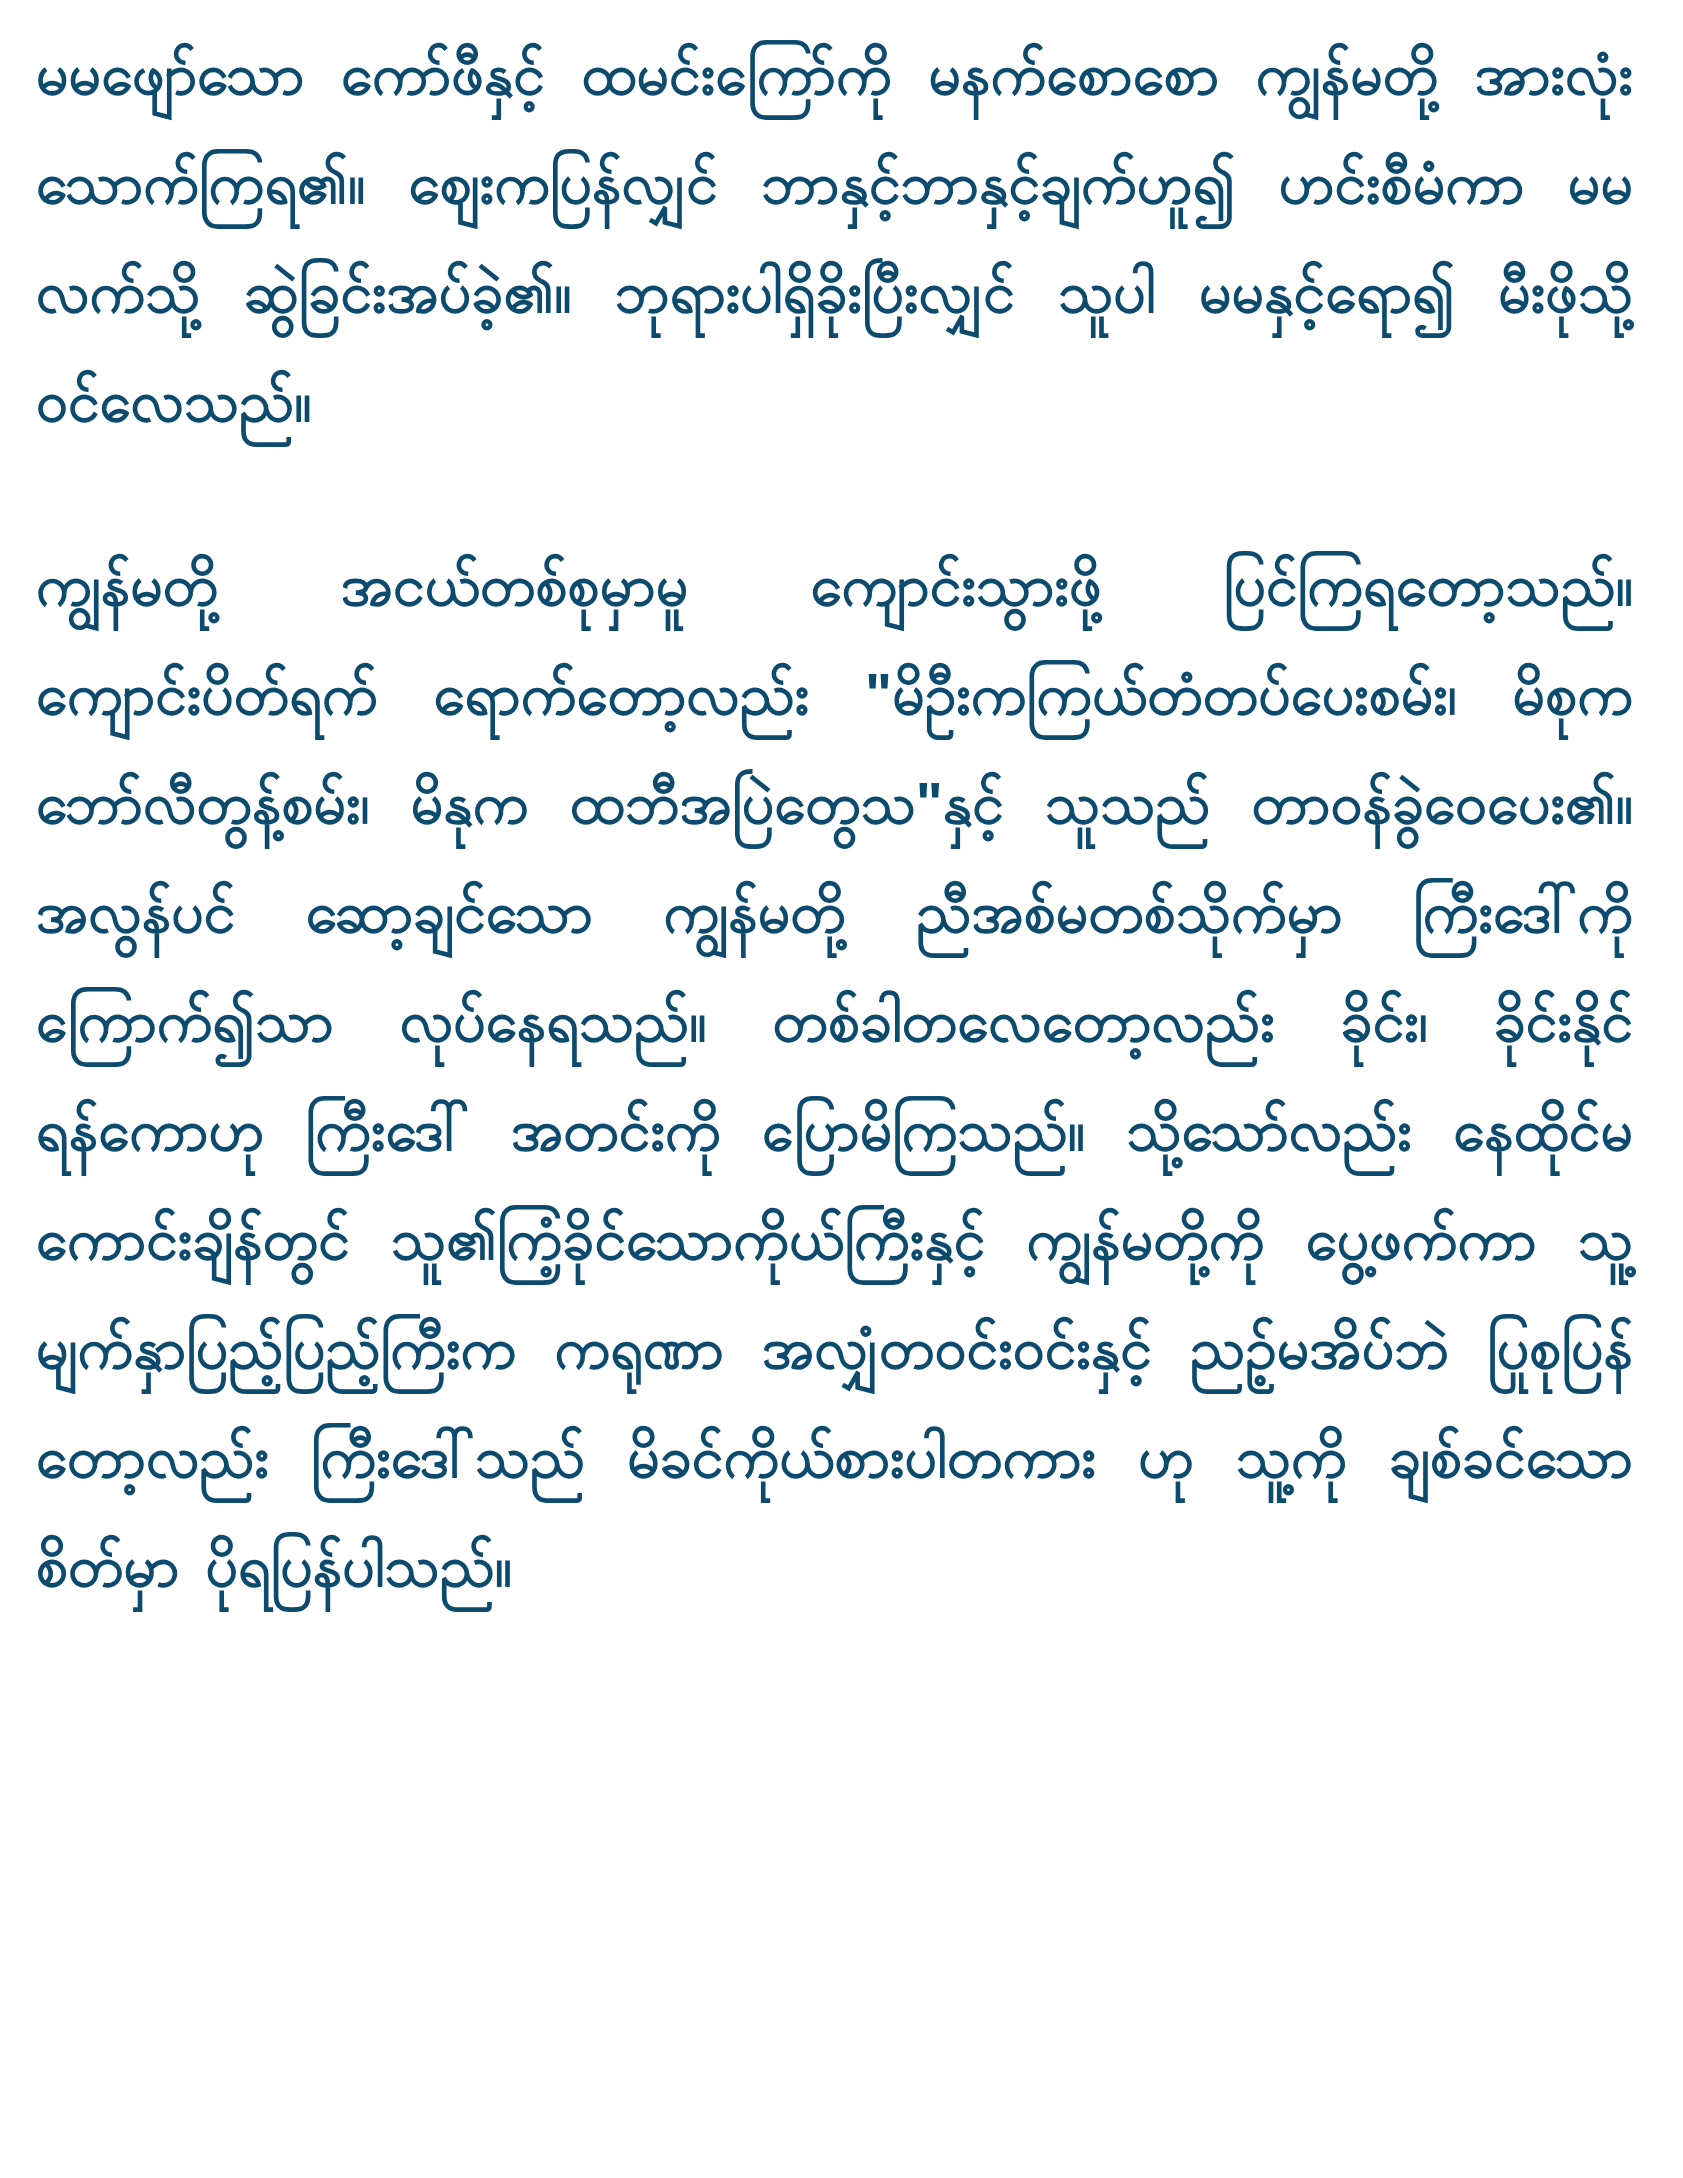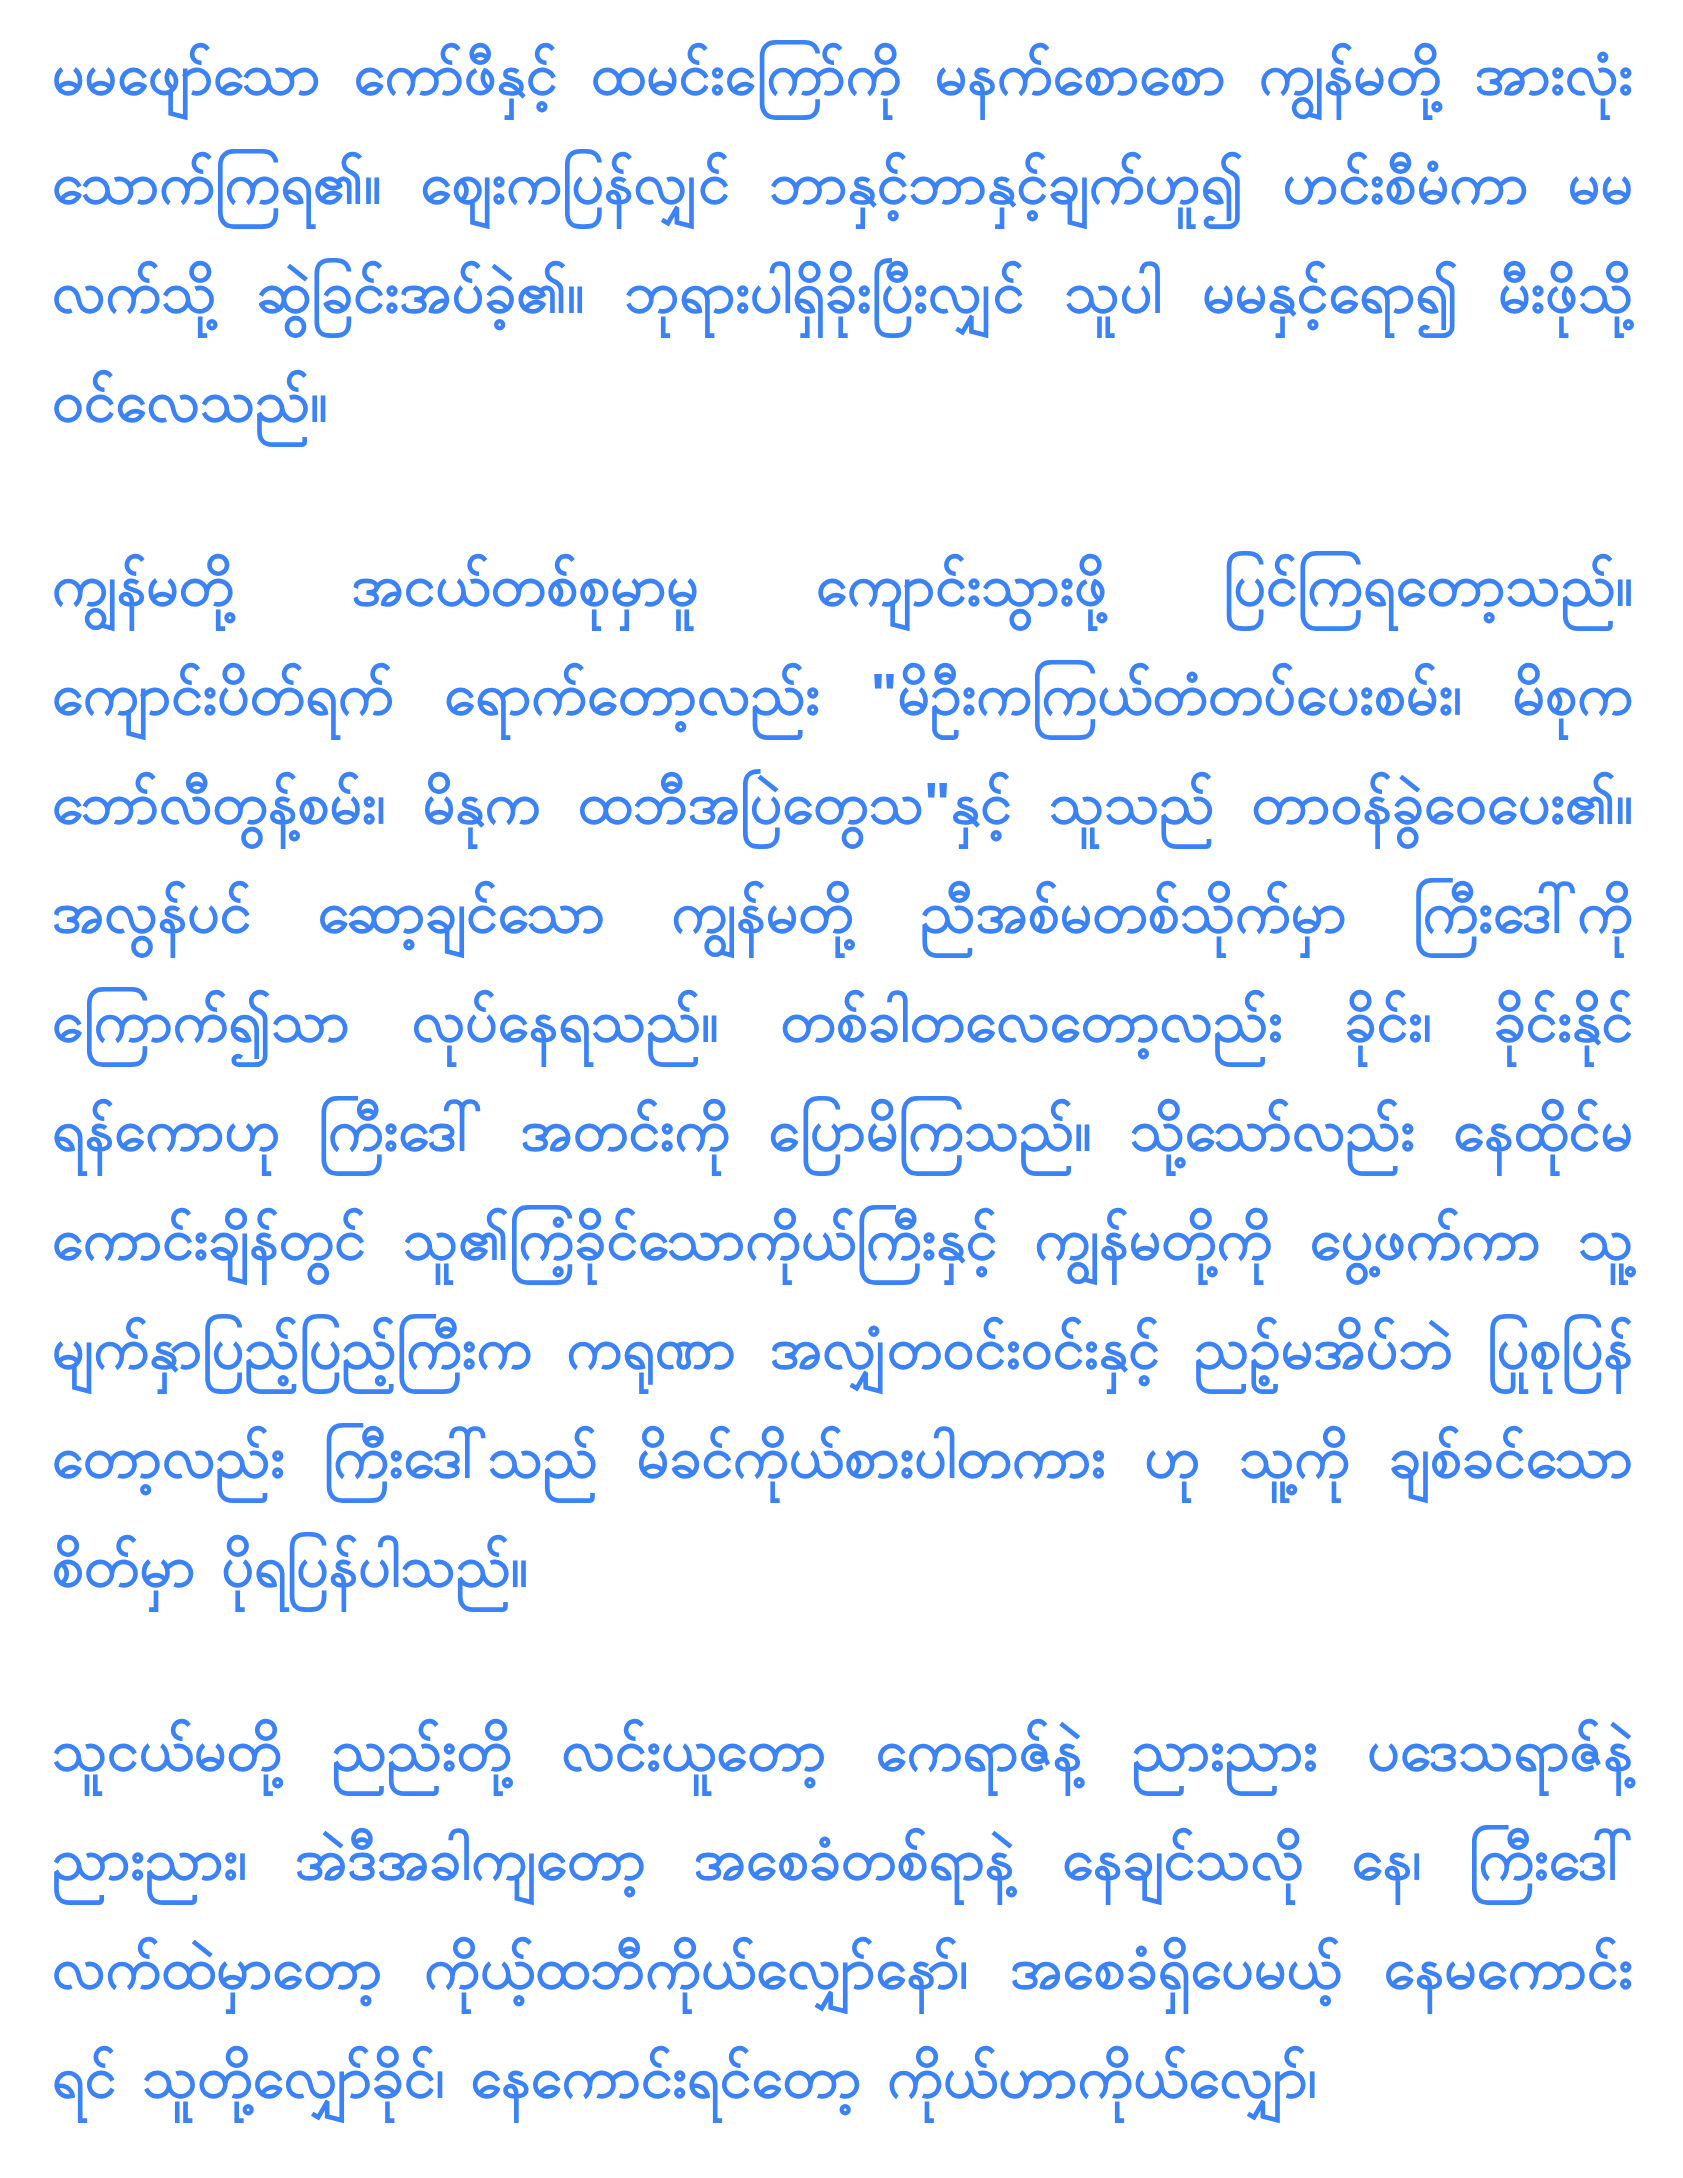--- a/index.html
+++ b/index.html
@@ -14,35 +14,34 @@
     font-family: "Liberation Sans", sans-serif;
   }
   .page {
     box-sizing: border-box;
     width: 1683px;
     height: 2178px;
     padding: 20px 50px 0 36px;
     background: #ffffff;
   }
   .para {
-    margin: 0 0 75px 16px;
-    color: #3b82f6;
+    margin: 0 0 75px 0;
+    color: #0c4a6e;
     font-size: 57px;
     font-weight: bold;
     line-height: 109px;
     text-align: justify;
     text-justify: inter-word;
     word-spacing: 10px;
     letter-spacing: 0px;
   }
   .para:last-child {
     margin-bottom: 0;
   }
 </style>
 </head>
 <body>
 
 <div class="page">
   <p class="para">မမဖျော်သော ကော်ဖီနှင့် ထမင်းကြော်ကို မနက်စောစော ကျွန်မတို့ အားလုံး သောက်ကြရ၏။ ဈေးကပြန်လျှင် ဘာနှင့်ဘာနှင့်ချက်ဟူ၍ ဟင်းစီမံကာ မမလက်သို့ ဆွဲခြင်းအပ်ခဲ့၏။ ဘုရားပါရှိခိုးပြီးလျှင် သူပါ မမနှင့်ရော၍ မီးဖိုသို့ ဝင်လေသည်။</p>
   <p class="para">ကျွန်မတို့ အငယ်တစ်စုမှာမူ ကျောင်းသွားဖို့ ပြင်ကြရတော့သည်။ ကျောင်းပိတ်ရက် ရောက်တော့လည်း "မိဦးကကြယ်တံတပ်ပေးစမ်း၊ မိစုက ဘော်လီတွန့်စမ်း၊ မိနုက ထဘီအပြဲတွေသ"နှင့် သူသည် တာဝန်ခွဲဝေပေး၏။ အလွန်ပင် ဆော့ချင်သော ကျွန်မတို့ ညီအစ်မတစ်သိုက်မှာ ကြီးဒေါ်ကို ကြောက်၍သာ လုပ်နေရသည်။ တစ်ခါတလေတော့လည်း ခိုင်း၊ ခိုင်းနိုင်ရန်ကောဟု ကြီးဒေါ် အတင်းကို ပြောမိကြသည်။ သို့သော်လည်း နေထိုင်မကောင်းချိန်တွင် သူ၏ကြံ့ခိုင်သောကိုယ်ကြီးနှင့် ကျွန်မတို့ကို ပွေ့ဖက်ကာ သူ့မျက်နှာပြည့်ပြည့်ကြီးက ကရုဏာ အလျှံတဝင်းဝင်းနှင့် ညဉ့်မအိပ်ဘဲ ပြုစုပြန်တော့လည်း ကြီးဒေါ်သည် မိခင်ကိုယ်စားပါတကား ဟု သူ့ကို ချစ်ခင်သော စိတ်မှာ ပိုရပြန်ပါသည်။</p>
-  <p class="para">သူငယ်မတို့ ညည်းတို့ လင်းယူတော့ ကေရာဇ်နဲ့ ညားညား ပဒေသရာဇ်နဲ့ ညားညား၊ အဲဒီအခါကျတော့ အစေခံတစ်ရာနဲ့ နေချင်သလို နေ၊ ကြီးဒေါ် လက်ထဲမှာတော့ ကိုယ့်ထဘီကိုယ်လျှော်နော်၊ အစေခံရှိပေမယ့် နေမကောင်းရင် သူတို့လျှော်ခိုင်၊ နေကောင်းရင်တော့ ကိုယ်ဟာကိုယ်လျှော်၊</p>
 </div>
 
 
 </body></html>

